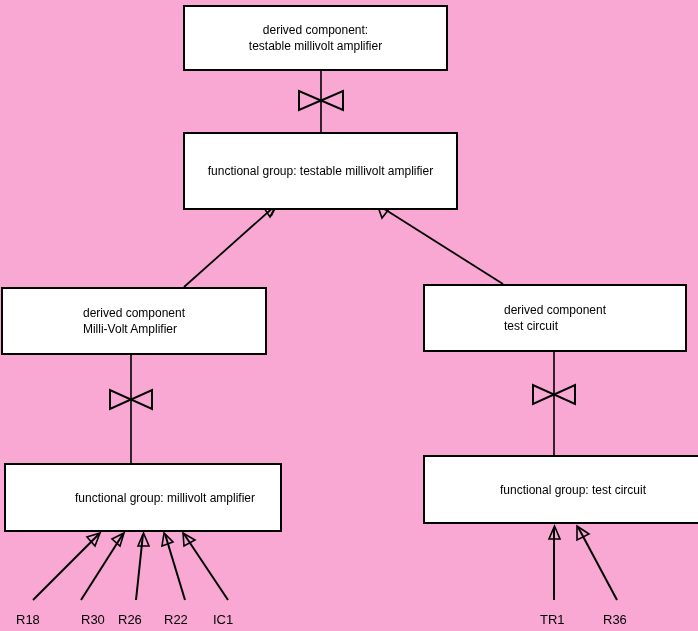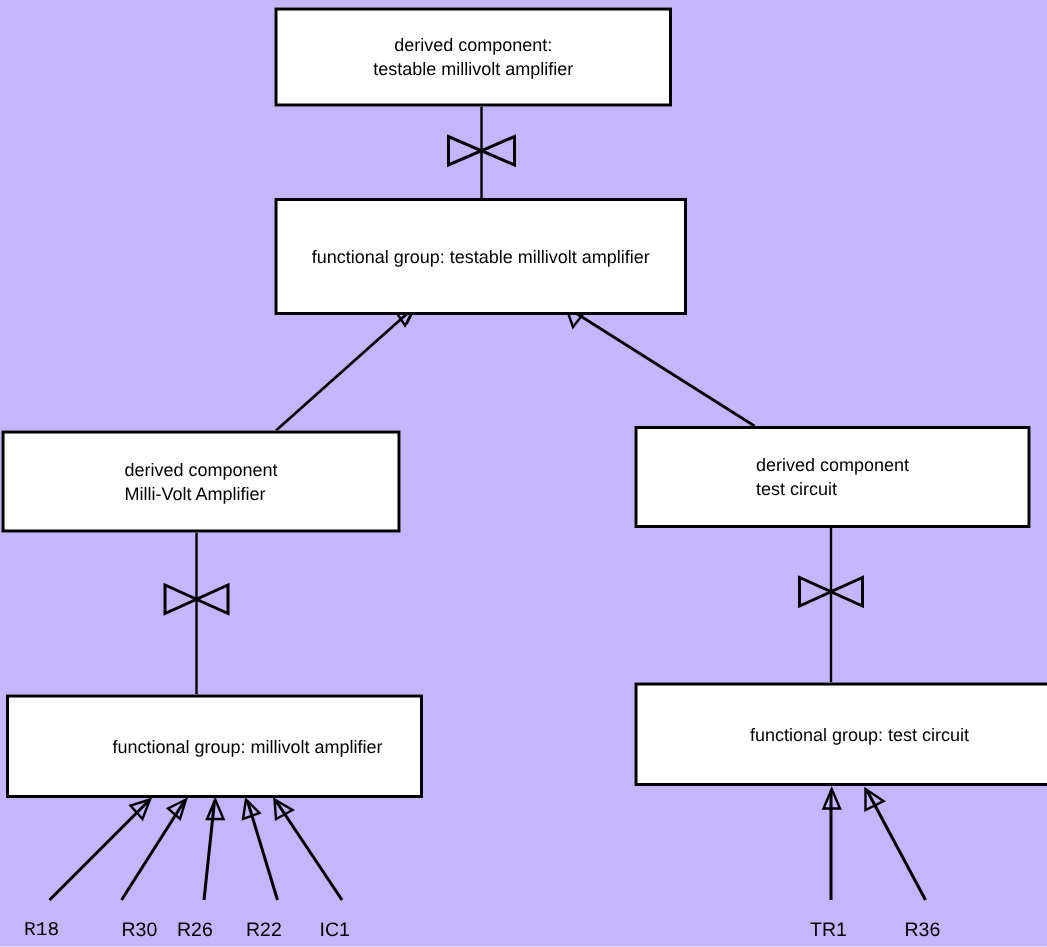--- a/index.html
+++ b/index.html
@@ -5,21 +5,21 @@
 <style>
   html, body {
     margin: 0;
     padding: 0;
     background: #ffffff;
   }
   #canvas {
     position: relative;
     width: 698px;
     height: 631px;
-    background: #c4b5fd;
+    background: #f9a8d4;
     overflow: hidden;
     font-family: "Liberation Sans", sans-serif;
   }
   #wires {
     position: absolute;
     left: 0;
     top: 0;
     width: 698px;
     height: 631px;
   }
@@ -135,21 +135,21 @@
   </div>
 
   <div class="node" style="left:4px; top:463px; width:278px; height:69px;padding-left:44px;">
     <span class="node-label">functional group: millivolt amplifier</span>
   </div>
 
   <div class="node" style="left:423px; top:455px; width:300px; height:69px;">
     <span class="node-label">functional group: test circuit</span>
   </div>
 
-  <div class="leaf-label" style="left:16px; top:612px;font-family:Liberation Mono, monospace;">R18</div>
+  <div class="leaf-label" style="left:16px; top:612px;">R18</div>
   <div class="leaf-label" style="left:64px; top:612px;margin-left:17px;">R30</div>
   <div class="leaf-label" style="left:118px; top:612px;">R26</div>
   <div class="leaf-label" style="left:164px; top:612px;">R22</div>
   <div class="leaf-label" style="left:213px; top:612px;">IC1</div>
   <div class="leaf-label" style="left:540px; top:612px;">TR1</div>
   <div class="leaf-label" style="left:603px; top:612px;">R36</div>
 
 </div>
 
 </body></html>

